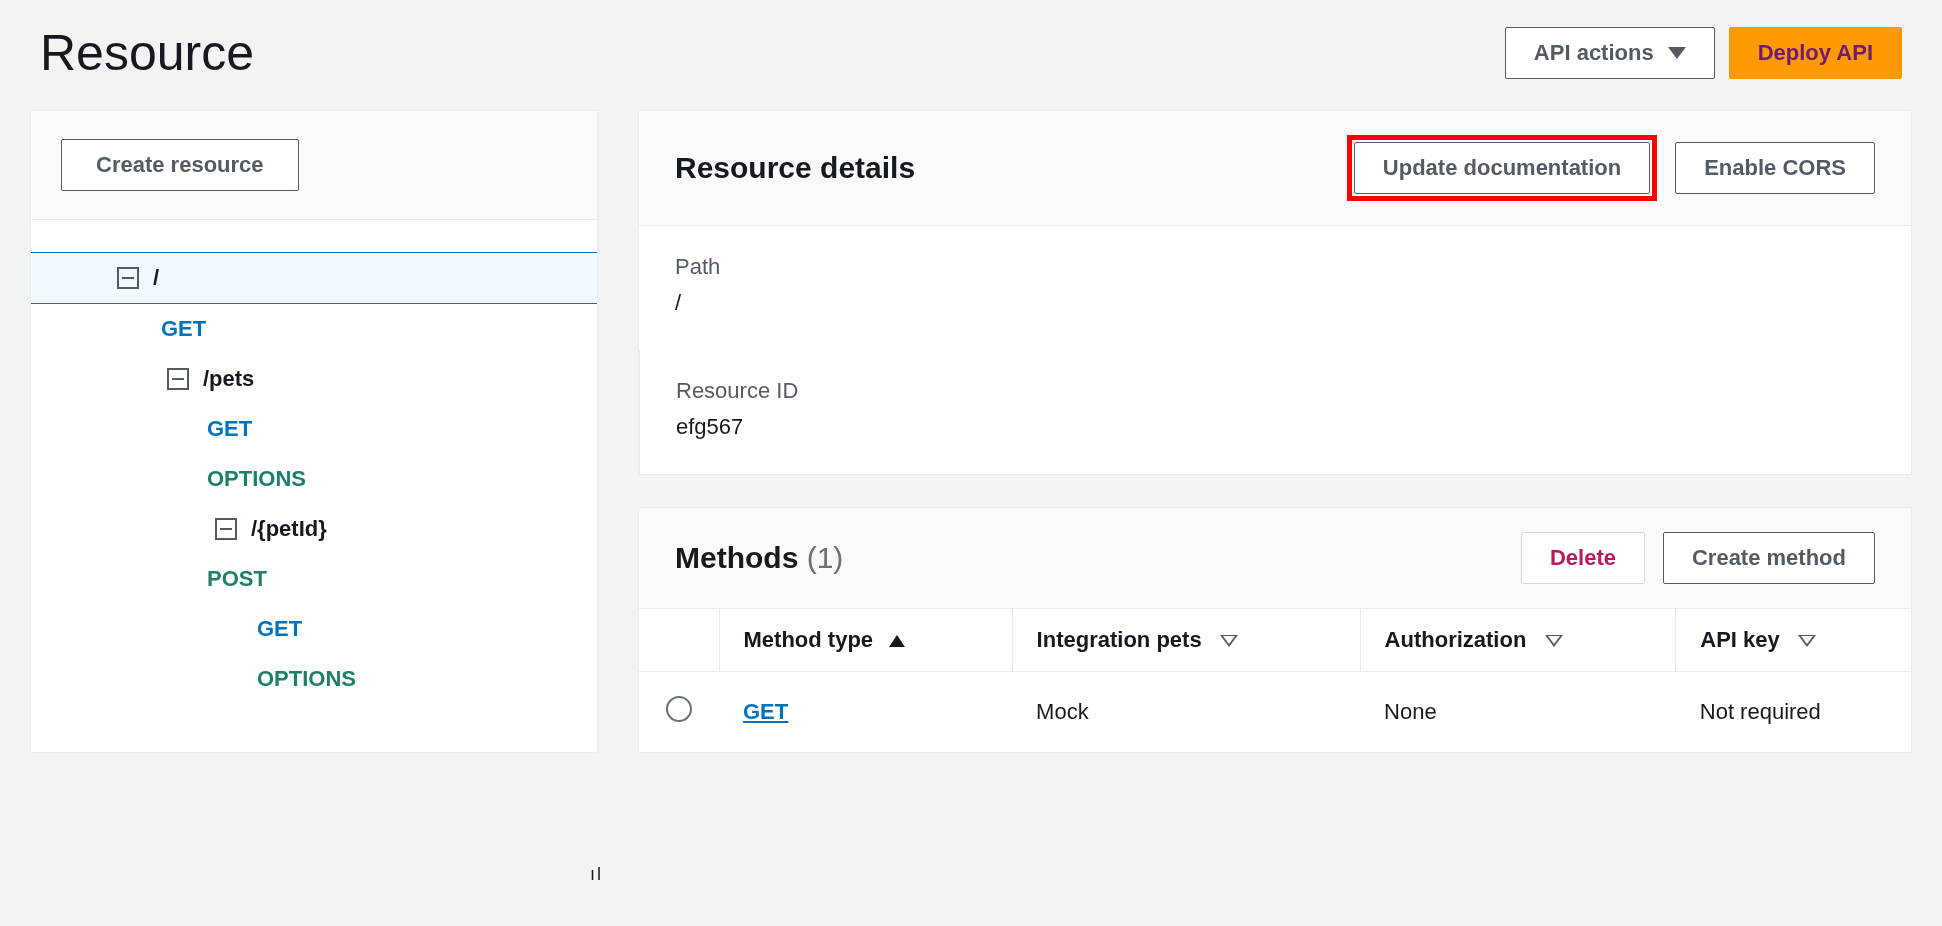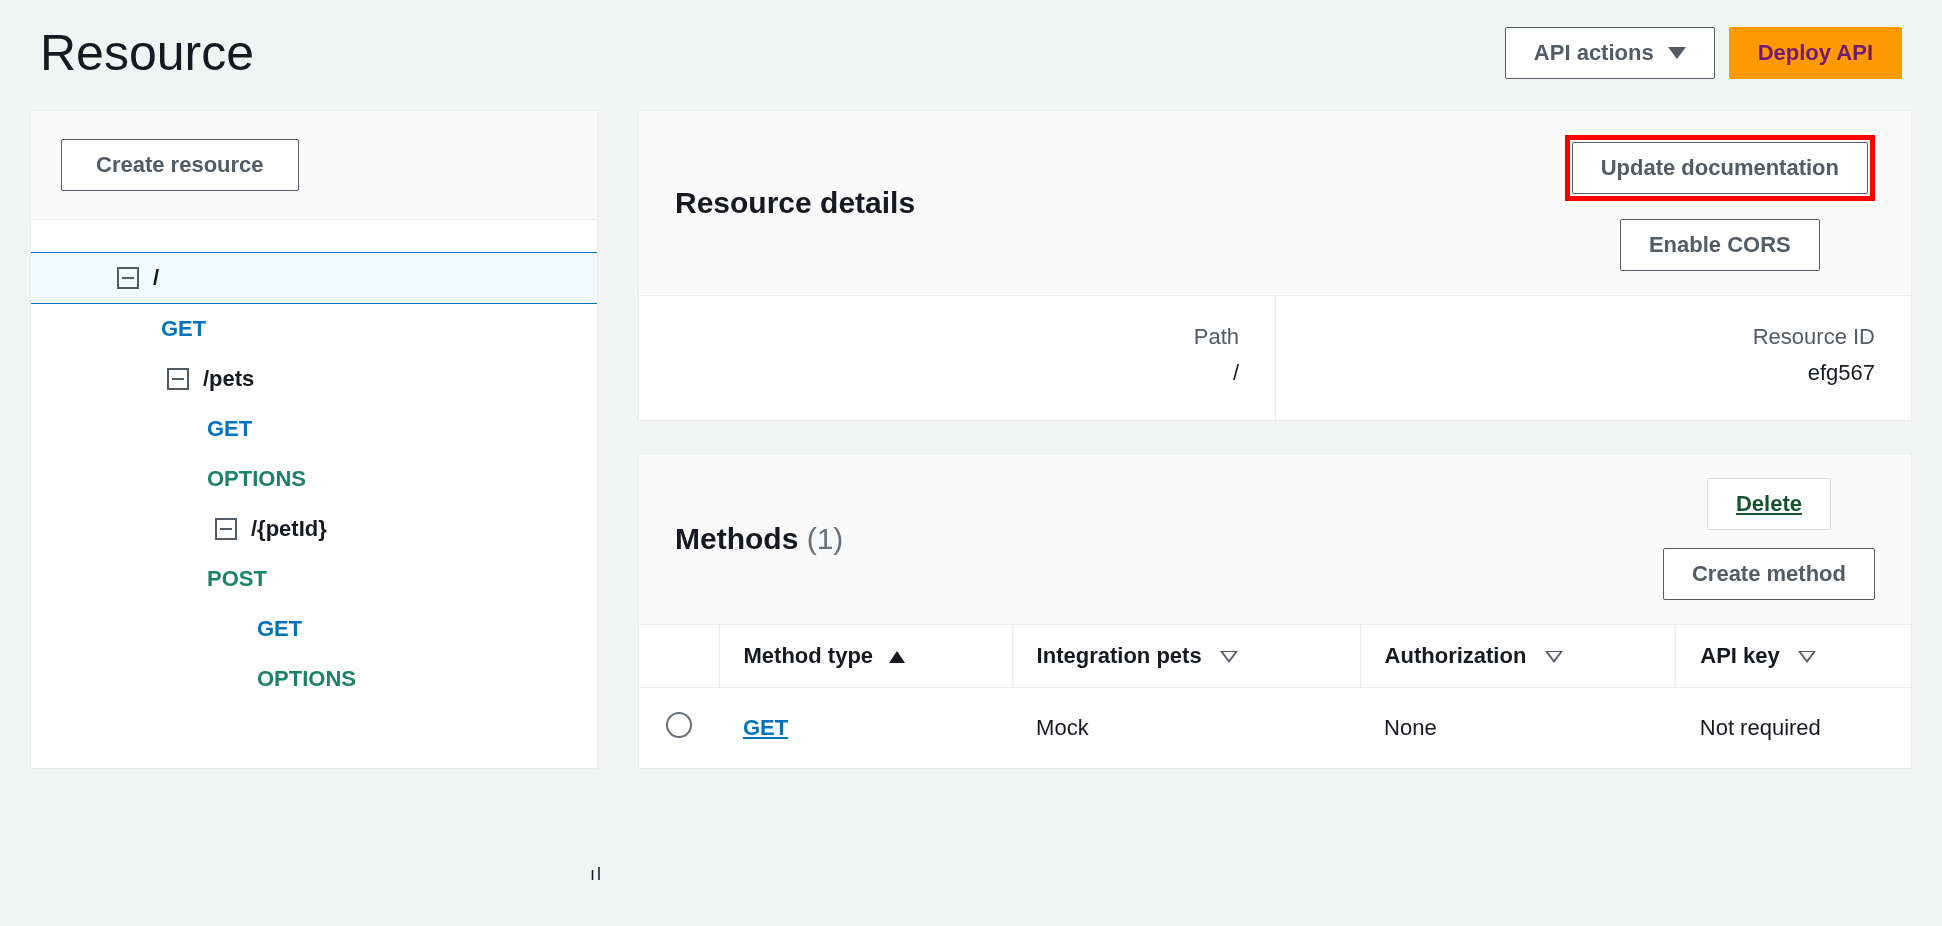--- a/index.html
+++ b/index.html
@@ -40,23 +40,22 @@
     line-height: 1.4;
     height: 52px;
   }
   .btn-primary {
     background: #ff9900;
     border-color: #ff9900;
     color: #701a75;
   }
   .btn-disabled {
     border-color: #d5dbdb;
-    color: #14532d;
+    color: #be185d;
     cursor: default;
-    text-decoration: underline;
   }
   .caret-down {
     width: 0; height: 0;
     border-left: 9px solid transparent;
     border-right: 9px solid transparent;
     border-top: 12px solid #545b64;
     margin-left: 4px;
   }
   .layout { display: flex; gap: 40px; }
 
@@ -130,33 +129,32 @@
     background: #fafafa;
     border-bottom: 1px solid #eaeded;
     display: flex;
     align-items: center;
     justify-content: space-between;
     padding: 24px 36px;
     min-height: 100px;
   }
   .card-title { font-size: 30px; font-weight: 700; color: #16191f; }
   .card-title .count { color: #687078; font-weight: 400; }
-  .card-head-actions { display: flex; gap: 18px; align-items: center; flex-direction: column; }
+  .card-head-actions { display: flex; gap: 18px; align-items: center; }
 
   .highlight-box {
     border: 5px solid #ff0000;
     padding: 2px;
     display: inline-flex;
   }
   .highlight-box .btn { border-width: 1.5px; }
 
   .kv-grid {
     display: grid;
-    grid-template-columns: 1fr 1fr;
-    text-align: right;
+    grid-template-columns: 1fr;
   }
   .kv-cell {
     padding: 28px 36px 34px 36px;
   }
   .kv-cell + .kv-cell { border-left: 1px solid #eaeded; }
   .kv-label { color: #545b64; font-size: 22px; margin-bottom: 10px; }
   .kv-value { color: #16191f; font-size: 22px; }
 
   
   .tbl { width: 100%; border-collapse: collapse; font-size: 22px; }

